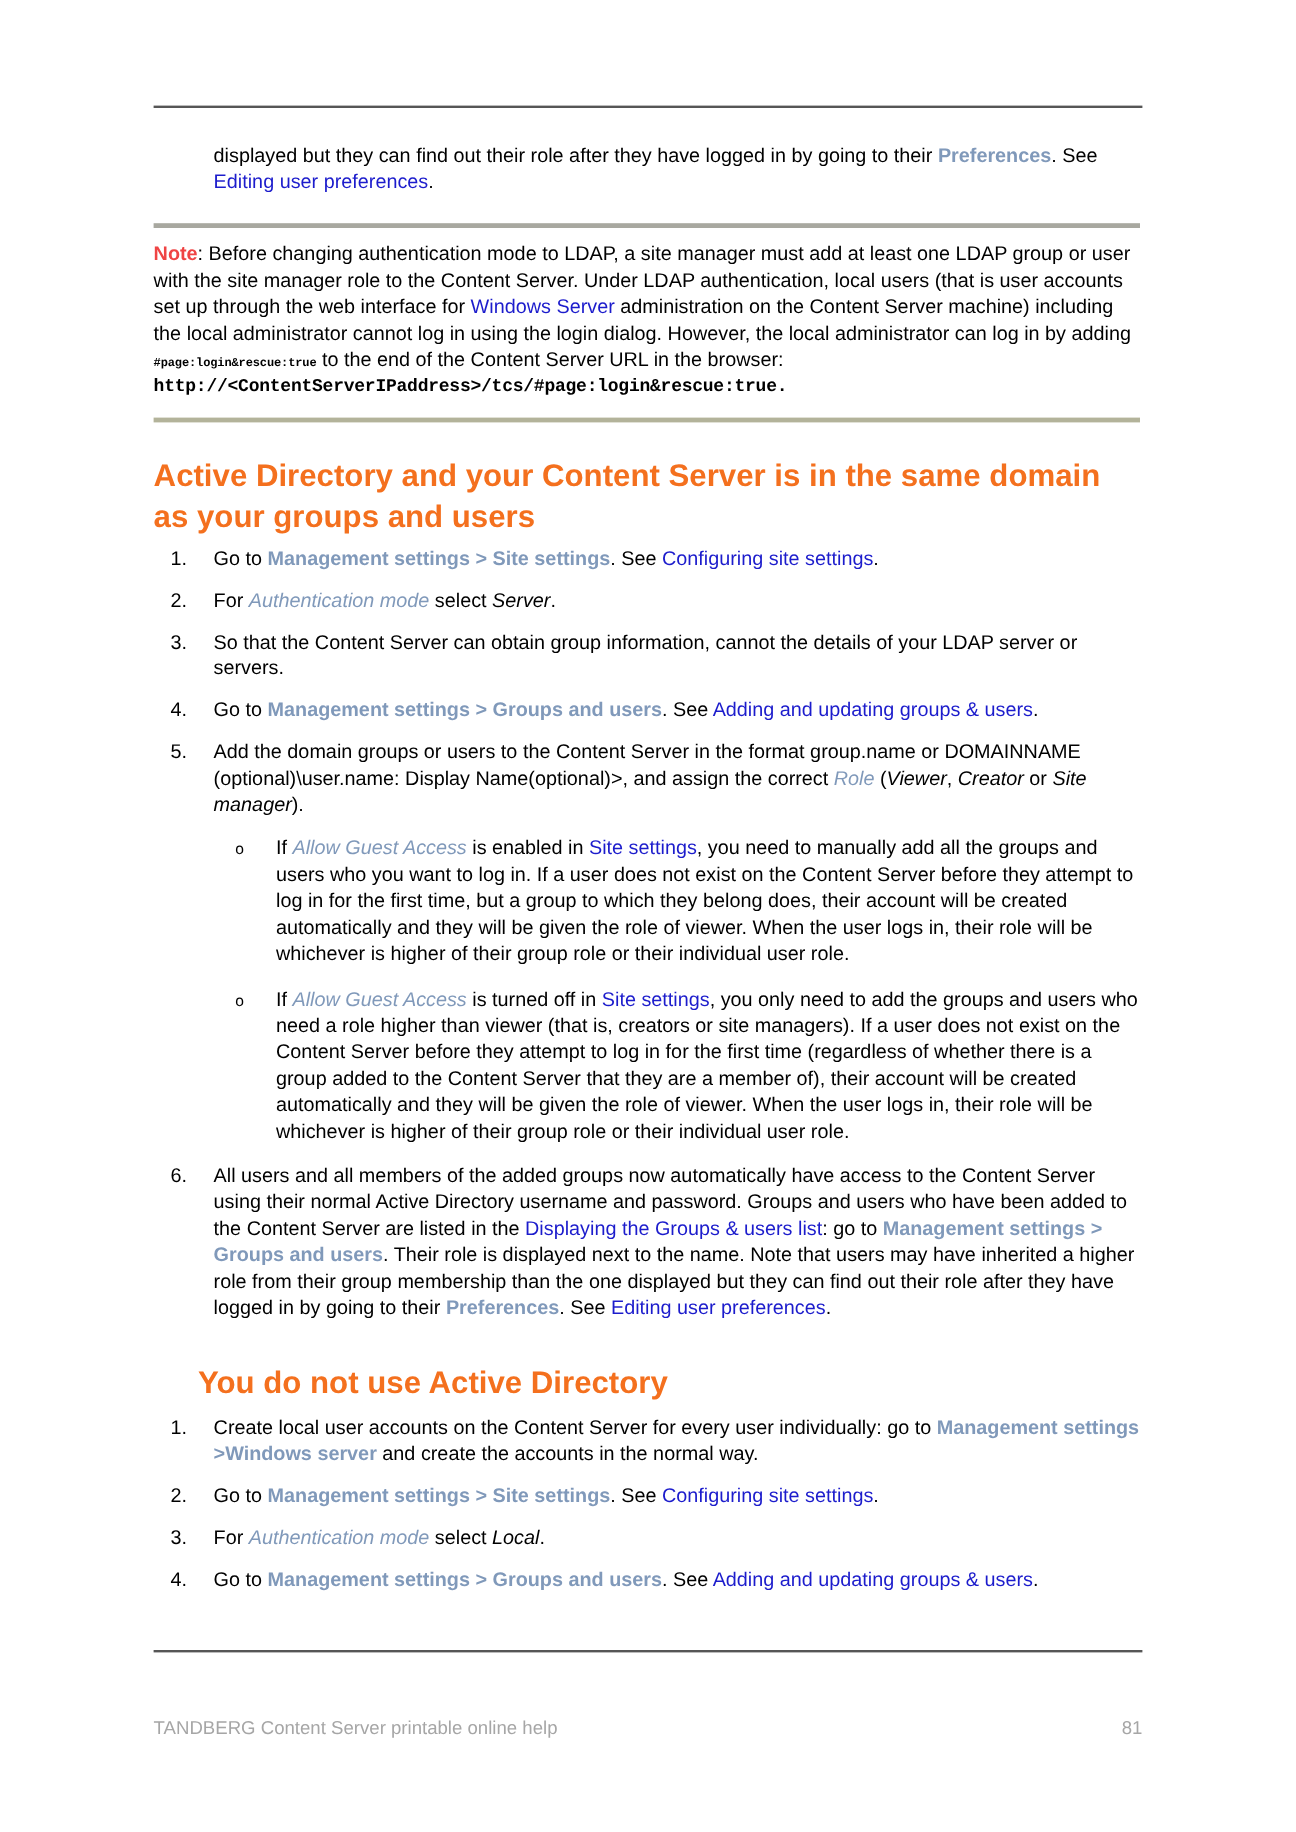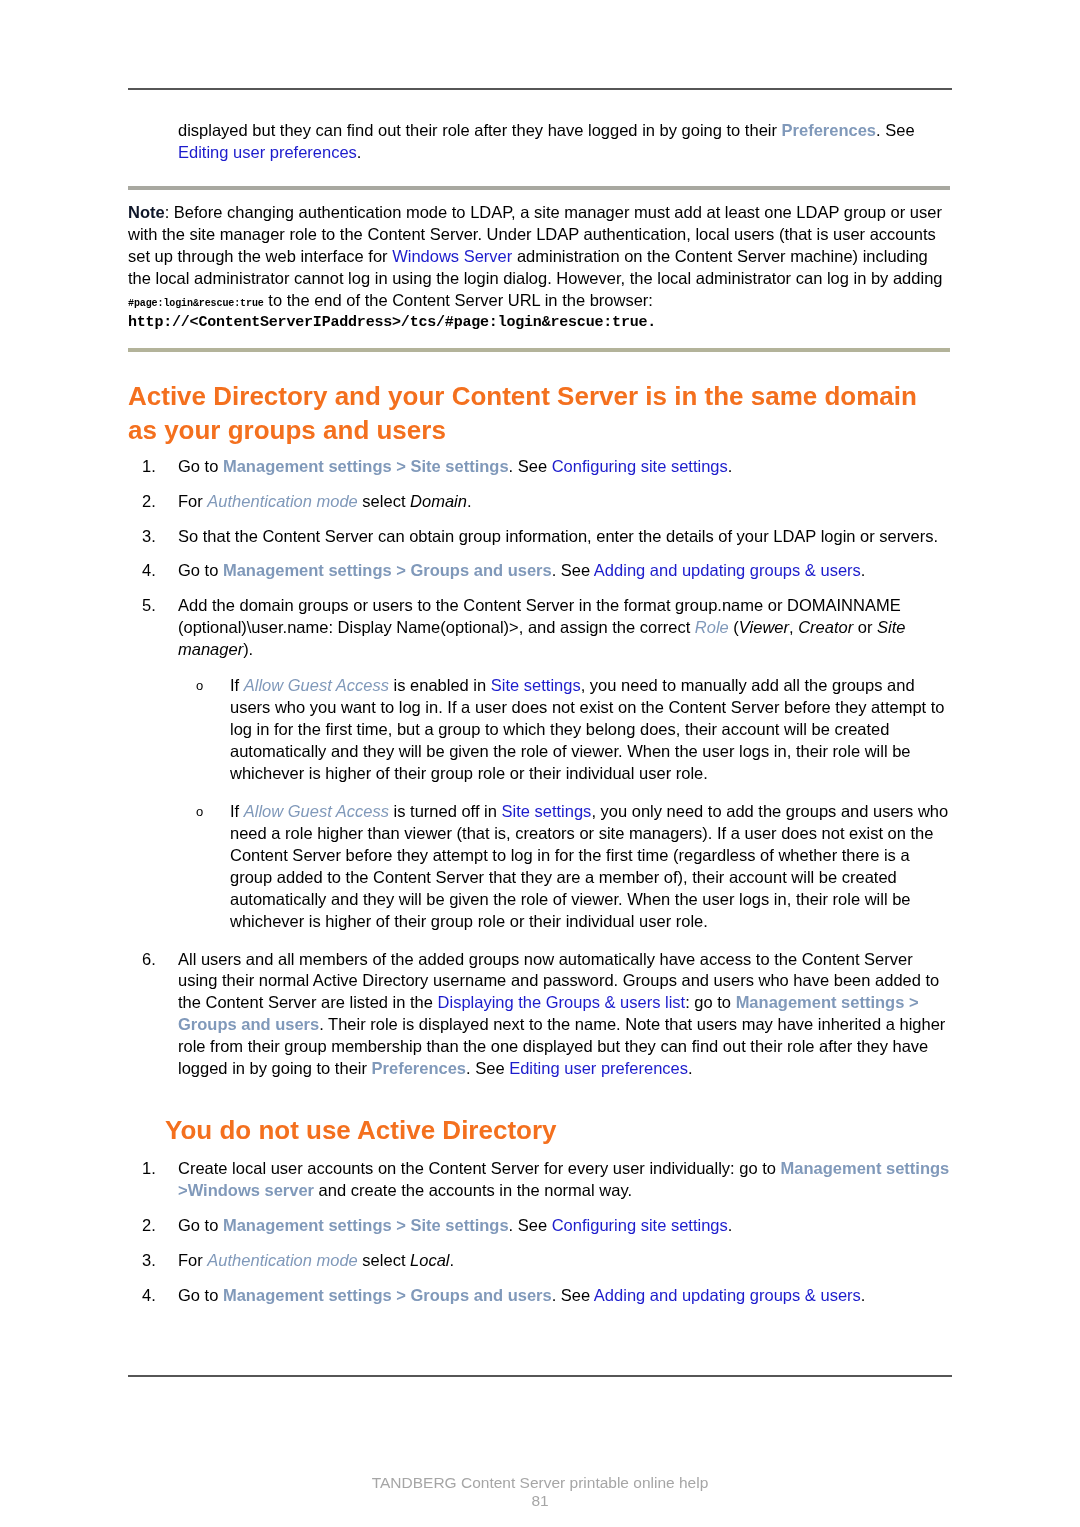--- a/index.html
+++ b/index.html
@@ -74,21 +74,21 @@
     width: 822px;
     height: 4px;
     background: #b3b39a;
     margin-top: 14px;
   }
   .note-body {
     margin: 0;
     width: 822px;
   }
   .note-label {
-    color: #0f172a;
+    color: #ef4444;
     font-weight: bold;
   }
   .mono {
     font-family: "Liberation Mono", "DejaVu Sans Mono", monospace;
     font-weight: bold;
     font-size: 10px;
     letter-spacing: -0.1px;
     text-align: center;
   }
   .url-line {
@@ -175,28 +175,27 @@
     cursor: pointer;
   }
   .it {
     font-style: italic;
   }
 
   
   .footer {
     position: absolute;
     left: 128px;
-    top: 1474px;
+    top: 1432px;
     width: 824px;
     display: flex;
     justify-content: space-between;
-    align-items: center;
+    align-items: flex-end;
     color: #a6a6a6;
     font-size: 15.5px;
-    flex-direction: column;
   }
 </style>
 </head>
 <body>
 
 <div class="page">
 
   <div class="rule-top"></div>
 
   <div class="content">
@@ -218,26 +217,26 @@
 
     <ol class="steps">
 
       <li>
         <span class="num">1.</span>
         <span class="txt"><span>Go to </span><span class="ui">Management settings &gt; Site settings</span><span>. See </span><span class="doclink">Configuring site settings</span><span>.</span></span>
       </li>
 
       <li>
         <span class="num">2.</span>
-        <span class="txt"><span>For </span><span class="ui-it">Authentication mode</span><span> select </span><span class="it">Domain</span><span>.</span></span>
+        <span class="txt"><span>For </span><span class="ui-it">Authentication mode</span><span> select </span><span class="it">Server</span><span>.</span></span>
       </li>
 
       <li>
         <span class="num">3.</span>
-        <span class="txt">So that the Content Server can obtain group information, enter the details of your LDAP login or servers.</span>
+        <span class="txt">So that the Content Server can obtain group information, cannot the details of your LDAP server or servers.</span>
       </li>
 
       <li>
         <span class="num">4.</span>
         <span class="txt"><span>Go to </span><span class="ui">Management settings &gt; Groups and users</span><span>. See </span><span class="doclink">Adding and updating groups &amp; users</span><span>.</span></span>
       </li>
 
       <li>
         <span class="num">5.</span>
         <span class="txt"><span>Add the domain groups or users to the Content Server in the format group.name or DOMAINNAME (optional)\user.name: Display Name(optional)&gt;, and assign the correct </span><span class="ui-it">Role</span><span> (</span><span class="it">Viewer</span><span>, </span><span class="it">Creator</span><span> or </span><span class="it">Site manager</span><span>).</span></span>

